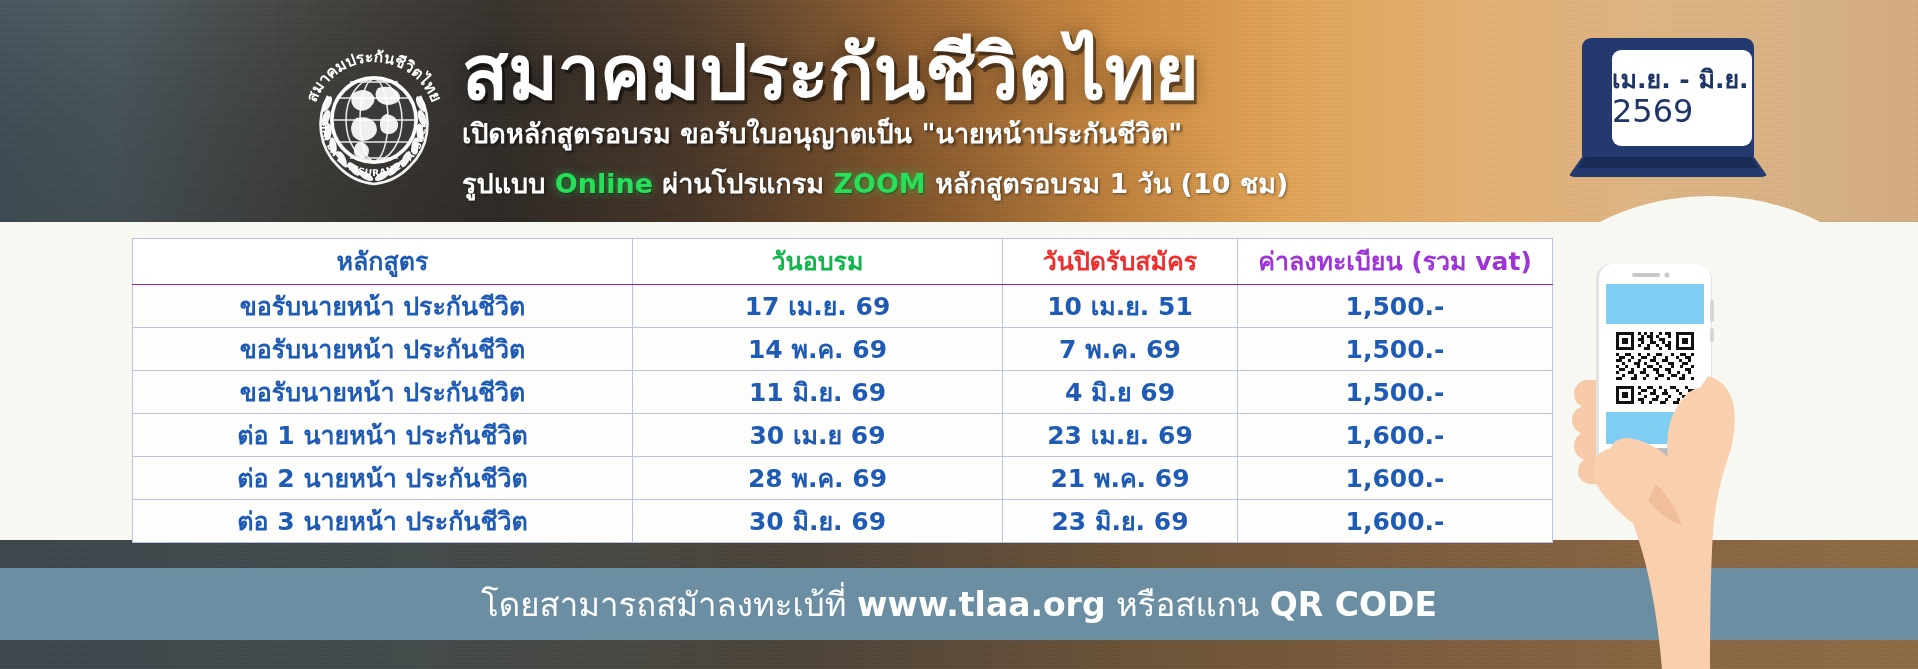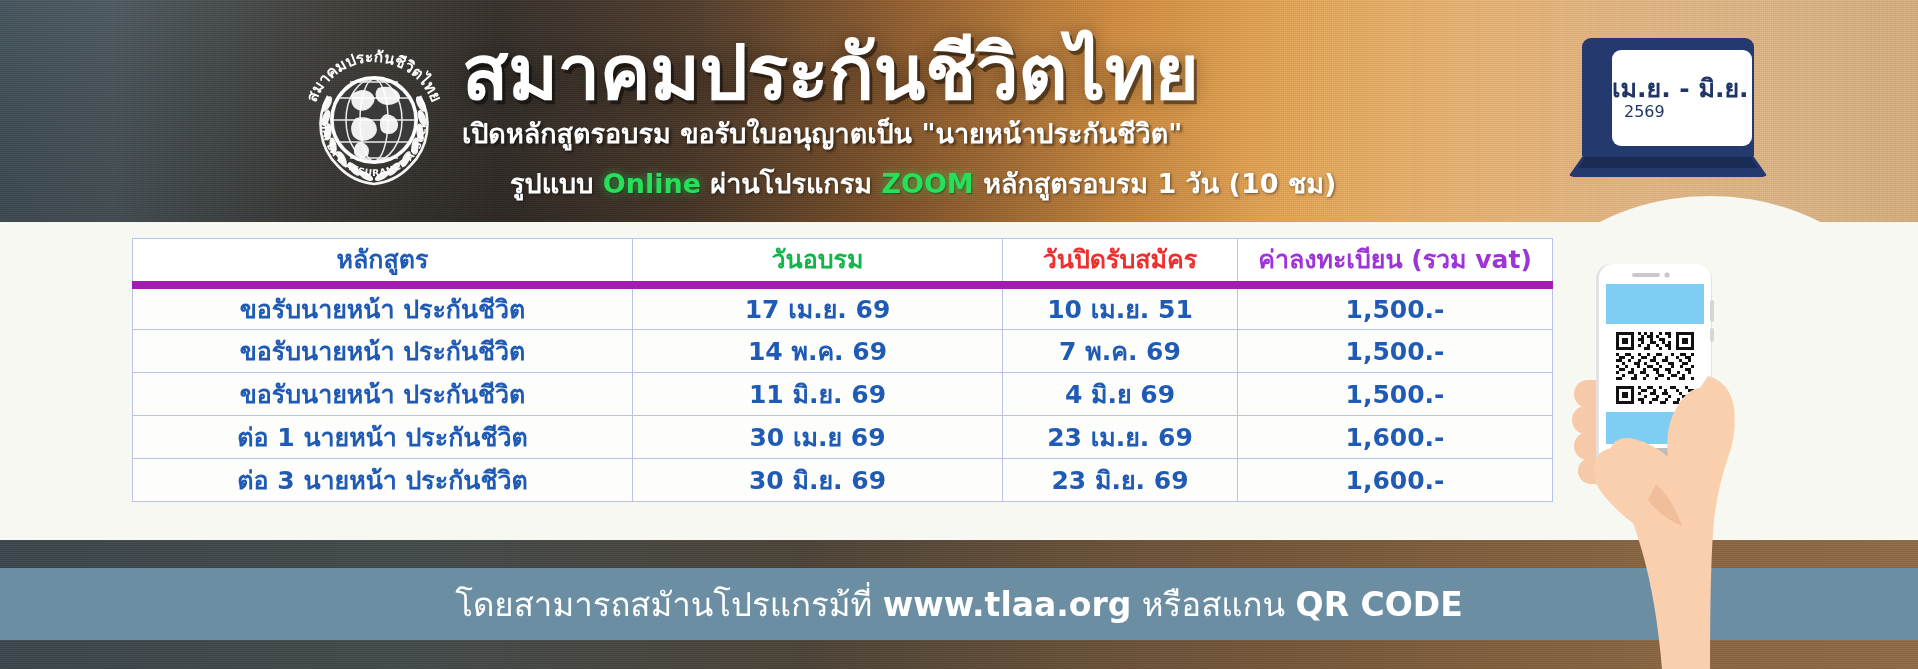--- a/index.html
+++ b/index.html
@@ -92,21 +92,20 @@
     text-shadow: 2px 2px 3px rgba(0,0,0,.55);
     white-space: nowrap;
   }
   .title-mode {
     margin-top: 7px;
     font-size: 27px;
     font-weight: 700;
     color: #ffffff;
     text-shadow: 1px 1px 3px rgba(0,0,0,.5);
     white-space: nowrap;
-    margin-left: 48px;
   }
   .title-mode .hl-green {
     color: #27e05a;
     text-shadow: 0 0 10px rgba(39,224,90,.55), 1px 1px 2px rgba(0,0,0,.5);
   }
 
   
   .laptop {
     position: absolute;
     left: 1568px; top: 38px;
@@ -126,21 +125,21 @@
     display: flex;
     flex-direction: column;
     align-items: flex-start;
     justify-content: center;
   }
   .laptop-line1 {
     font-size: 25px; font-weight: 700; color: #1f3566; line-height: 1.1;
     white-space: nowrap;
   }
   .laptop-line2 {
-    font-size: 16px; font-weight: 400; color: #1f3566; line-height: 1.15; margin-left: 12px;
+    font-size: 32px; font-weight: 400; color: #1f3566; line-height: 1.15;
   }
   .laptop-base {
     position: absolute; left: 0; top: 119px;
     width: 200px; height: 20px;
     background: #24396e;
     border-radius: 0 0 6px 6px;
     clip-path: polygon(7% 0, 93% 0, 100% 100%, 0 100%);
   }
   .laptop-base-shadow {
     position: absolute; left: 10px; top: 119px;
@@ -190,21 +189,21 @@
   table.schedule td {
     border: 1px solid #b9c2e8;
     text-align: center;
     font-weight: 700;
     white-space: nowrap;
   }
   table.schedule thead th {
     height: 46px;
     font-size: 25px;
     background: #ffffff;
-    border-bottom: 8px solid #a21caf;
+    border-bottom: 1px solid #a21caf;
     padding-bottom: 2px;
   }
   table.schedule tbody td {
     height: 43px;
     font-size: 25px;
     color: #1f5bb5;
     background: #fdfdfb;
   }
   .th-course { color: #1f5bb5; }
   .th-train  { color: #10b64a; margin-top: 15px; }
@@ -371,20 +370,26 @@
         <tr>
           <td>ขอรับนายหน้า ประกันชีวิต</td>
           <td>11 มิ.ย. 69</td>
           <td>4 มิ.ย 69</td>
           <td>1,500.-</td>
         </tr>
         <tr>
           <td>ต่อ 1 นายหน้า ประกันชีวิต</td>
           <td>30 เม.ย 69</td>
           <td>23 เม.ย. 69</td>
+          <td>1,600.-</td>
+        </tr>
+        <tr>
+          <td>ต่อ 2 นายหน้า ประกันชีวิต</td>
+          <td>28 พ.ค. 69</td>
+          <td>21 พ.ค. 69</td>
           <td>1,600.-</td>
         </tr>
         <tr>
           <td>ต่อ 3 นายหน้า ประกันชีวิต</td>
           <td>30 มิ.ย. 69</td>
           <td>23 มิ.ย. 69</td>
           <td>1,600.-</td>
         </tr>
       </tbody>
     </table>
@@ -548,18 +553,18 @@
         <path d="M148,128 q22,6 26,32 q3,24 -6,50 q-10,28 -14,62 q-4,42 -4,149 h-48 q-6,-70 -20,-118 q-12,-42 -26,-66 q-12,-22 -6,-36 q6,-14 24,-10 q18,4 34,18 q-4,-30 10,-52 q10,-16 22,-17 z"></path>
         <path d="M56,200 q-18,0 -22,16 q-4,16 12,34 q14,16 28,26 l12,-28 q-18,-16 -24,-30 q-4,-12 -6,-18 z"></path>
       </g>
       <path d="M96,236 q16,14 26,42 q-20,-8 -34,-26 z" fill="#f0bb99" opacity="0.85"></path>
     </svg>
   </div>
 
   <div class="bottom-area">
     <div class="bottom-strip">
       <div class="bottom-text">
-        <span>โดยสามารถสมัานโปรแกรม้ที่ </span><span class="strong">www.tlaa.org</span><span>  หรือสแกน </span><span class="strong">QR CODE</span>
+        <span>โดยสามารถสมัาลงทะเบ้ที่ </span><span class="strong">www.tlaa.org</span><span>  หรือสแกน </span><span class="strong">QR CODE</span>
       </div>
     </div>
   </div>
 
 </div>
 
 </body></html>

